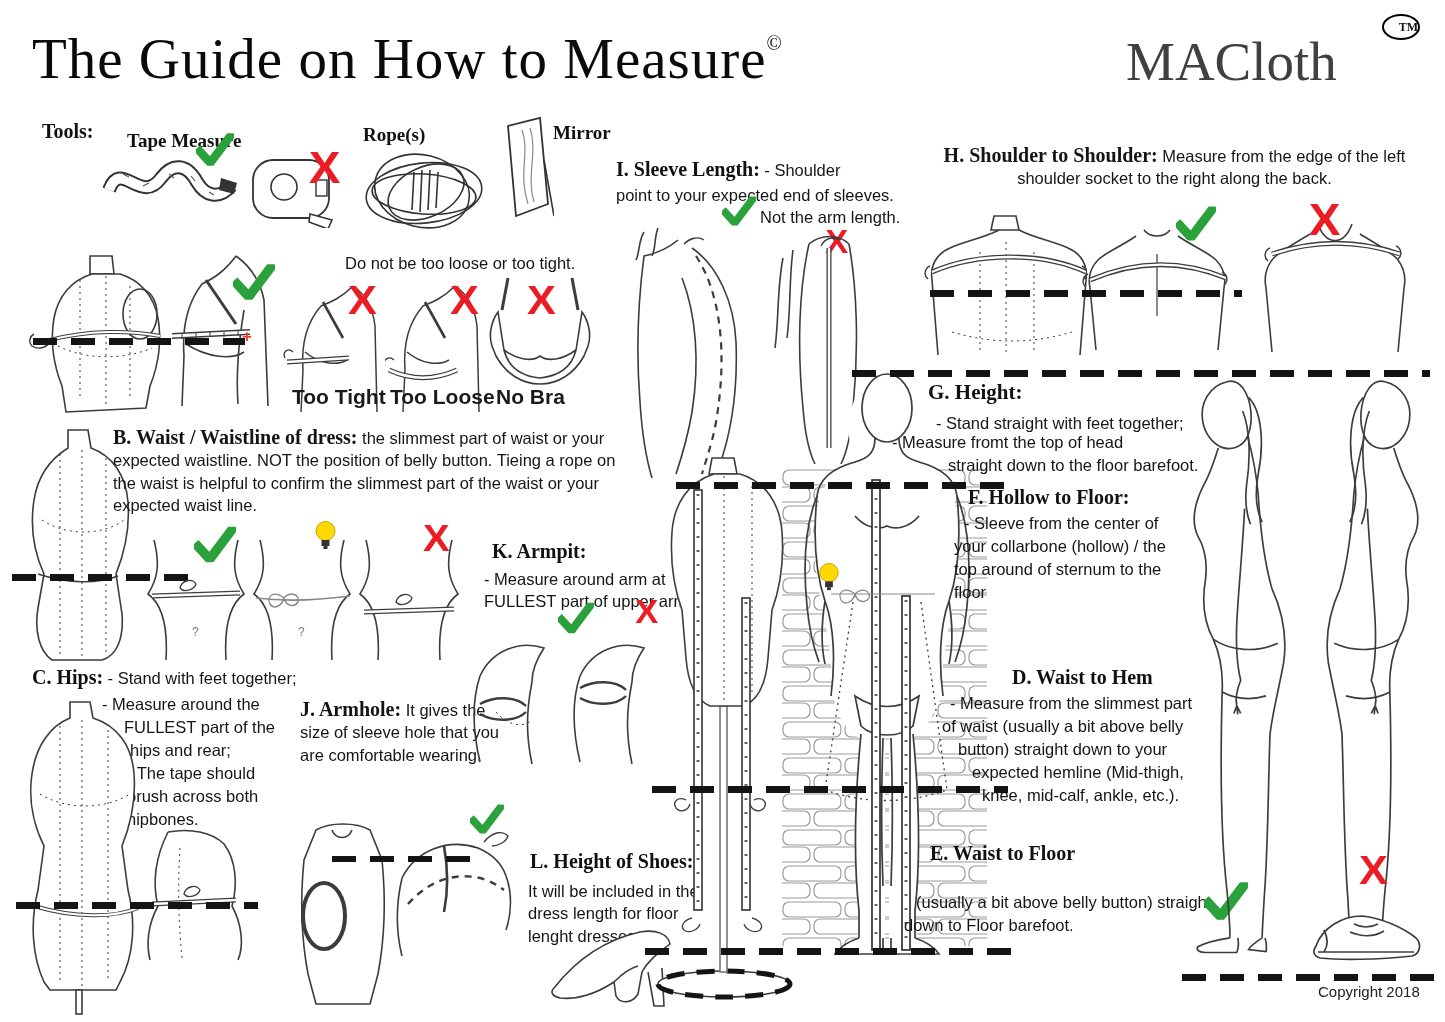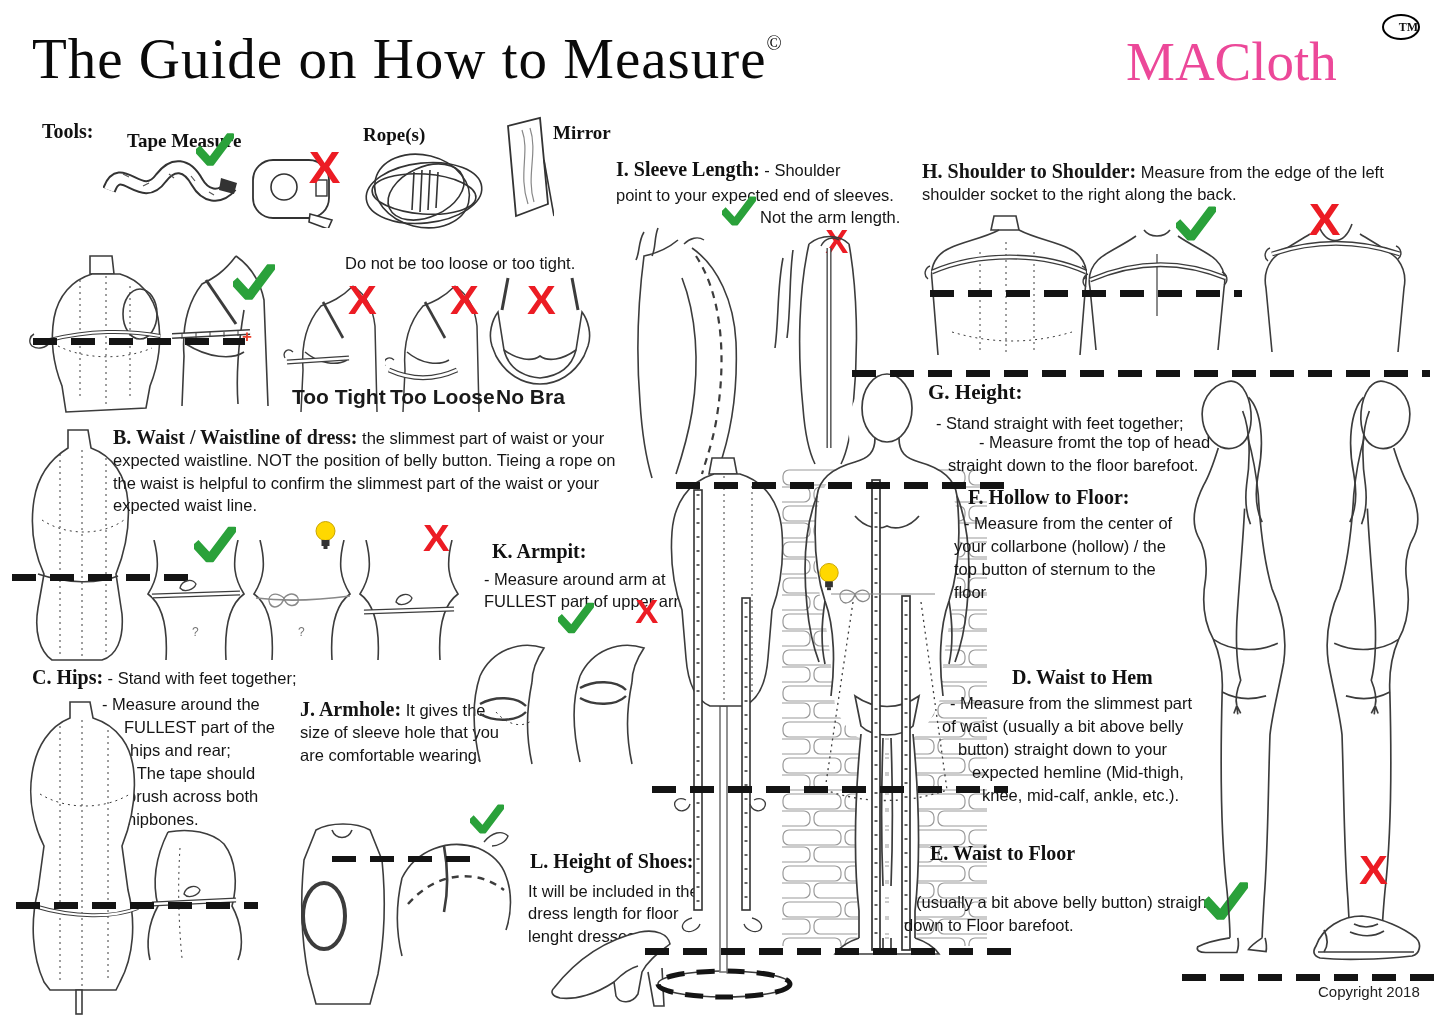--- a/index.html
+++ b/index.html
@@ -8,21 +8,21 @@
   .abs{position:absolute;}
   .h20{font:700 20px "Liberation Serif",serif;}
   .t{font:16.5px/1.35 "Liberation Sans",sans-serif;color:#151515;}
   .tl{font:16.5px/23px "Liberation Sans",sans-serif;color:#151515;white-space:nowrap;}
   .blab{font:700 21px "Liberation Sans",sans-serif;color:#1a1a1a;}
   .toollab{font:700 19px "Liberation Serif",serif;}
   .dash{position:absolute;height:7px;background:repeating-linear-gradient(90deg,#141414 0 24px,transparent 24px 38px);}
   .cross{position:absolute;font-family:"Liberation Sans",sans-serif;font-weight:900;color:#ec1c24;
          line-height:1;transform:scale(1.08,1.02);}
   .title{font:400 57px "Liberation Serif",serif;letter-spacing:1px;color:#0a0a0a;white-space:nowrap;}
-  .brand{font:400 55px "Liberation Serif",serif;color:#ec4899;white-space:nowrap;}
+  .brand{font:400 55px "Liberation Serif",serif;color:#404040;white-space:nowrap;}
   .tmoval{position:absolute;border:2px solid #000000;border-radius:50%;width:34px;height:22px;
           font:700 12px/22px "Liberation Serif",serif;text-align:right;}
   sup.c{font-size:20px;vertical-align:28px;letter-spacing:0;}
   svg{display:block;}
   .copyright{font:15px "Liberation Sans",sans-serif;color:#222;}
   .qmark{position:absolute;font:12px "Liberation Sans",sans-serif;color:#777;}
   .plusmark{position:absolute;font:700 17px "Liberation Sans",sans-serif;color:#e8432f;line-height:1;}
 </style>
 </head>
 <body>
@@ -340,21 +340,21 @@
   <div class="abs t" style="left:528px;top:880px;width:172px;">It will be included in the dress length for floor lenght dresses.</div>
 
   <svg class="abs" style="left:548px;top:912px;" width="145" height="100" viewBox="0 0 145 100">
     <g fill="none" stroke="#3c3c3c" stroke-width="1.6">
       <path d="M6 76 C28 48 56 28 92 20 C108 17 120 22 122 32 C112 40 100 48 94 60 L90 82 C84 92 72 92 68 84 L66 70 C48 82 28 88 12 86 C4 84 2 80 6 76 Z" fill="#fff"></path>
       <path d="M100 60 L106 94 L116 94 L114 56"></path>
       <path d="M66 70 C74 62 82 56 90 54"></path>
     </g>
   </svg>
 
-  <div class="abs t" style="left:922px;top:160px;width:505px;">
+  <div class="abs t" style="left:922px;top:144px;width:505px;text-align:center;">
     <span class="h20">H. Shoulder to Shoulder:</span>
     <span>Measure from the edge of the left shoulder socket to the right along the back.</span>
   </div>
 
   <svg class="abs" style="left:922px;top:212px;" width="165" height="145" viewBox="0 0 165 145">
     <g fill="none" stroke="#3c3c3c" stroke-width="1.6">
       <path d="M72 4 h22 l3 14 h-28 z" fill="#fff"></path>
       <path d="M77 18 C62 26 40 30 28 36 C14 42 8 54 10 68 L16 143 M97 18 C112 26 134 30 146 36 C160 42 166 54 164 68 L158 143"></path>
       <path d="M58 40 V140 M84 30 V140 M112 40 V140" stroke-dasharray="2 4" stroke-width="1"></path>
       <path d="M30 120 C70 132 110 132 150 120" stroke-dasharray="2 4" stroke-width="1"></path>
@@ -444,27 +444,27 @@
       <use href="#sym-bulb"></use>
     </svg>
 
   <div class="dash" style="left:852px;top:370px;width:578px;"></div>
   <div class="dash" style="left:676px;top:482px;width:330px;"></div>
   <div class="dash" style="left:652px;top:786px;width:356px;"></div>
   <div class="dash" style="left:645px;top:948px;width:372px;"></div>
 
   <div class="abs" style="left:928px;top:380px;font:700 21px 'Liberation Serif',serif;">G. Height:</div>
   <div class="abs tl" style="left:936px;top:412px;">- Stand straight with feet together;</div>
-  <div class="abs tl" style="left:979px;top:431px;">- Measure fromt the top of head</div>
+  <div class="abs tl" style="left:892px;top:431px;">- Measure fromt the top of head</div>
   <div class="abs tl" style="left:948px;top:454px;">straight down to the  floor barefoot.</div>
 
   <div class="abs h20" style="left:968px;top:486px;">F. Hollow to Floor:</div>
-  <div class="abs tl" style="left:964px;top:512px;">- Measure from the center of</div>
+  <div class="abs tl" style="left:964px;top:512px;">- Sleeve from the center of</div>
   <div class="abs tl" style="left:954px;top:535px;">your collarbone (hollow) / the</div>
-  <div class="abs tl" style="left:954px;top:558px;">top button of sternum to the</div>
+  <div class="abs tl" style="left:954px;top:558px;">top around of sternum to the</div>
   <div class="abs tl" style="left:954px;top:581px;">floor</div>
 
   <div class="abs h20" style="left:1012px;top:666px;">D. Waist to Hem</div>
   <div class="abs tl" style="left:950px;top:692px;">- Measure from the slimmest part</div>
   <div class="abs tl" style="left:942px;top:715px;">of waist (usually a  bit  above belly</div>
   <div class="abs tl" style="left:958px;top:738px;">button) straight down to your</div>
   <div class="abs tl" style="left:972px;top:761px;">expected hemline (Mid-thigh,</div>
   <div class="abs tl" style="left:982px;top:784px;">knee, mid-calf, ankle, etc.).</div>
 
   <div class="abs h20" style="left:930px;top:842px;">E. Waist to Floor</div>

